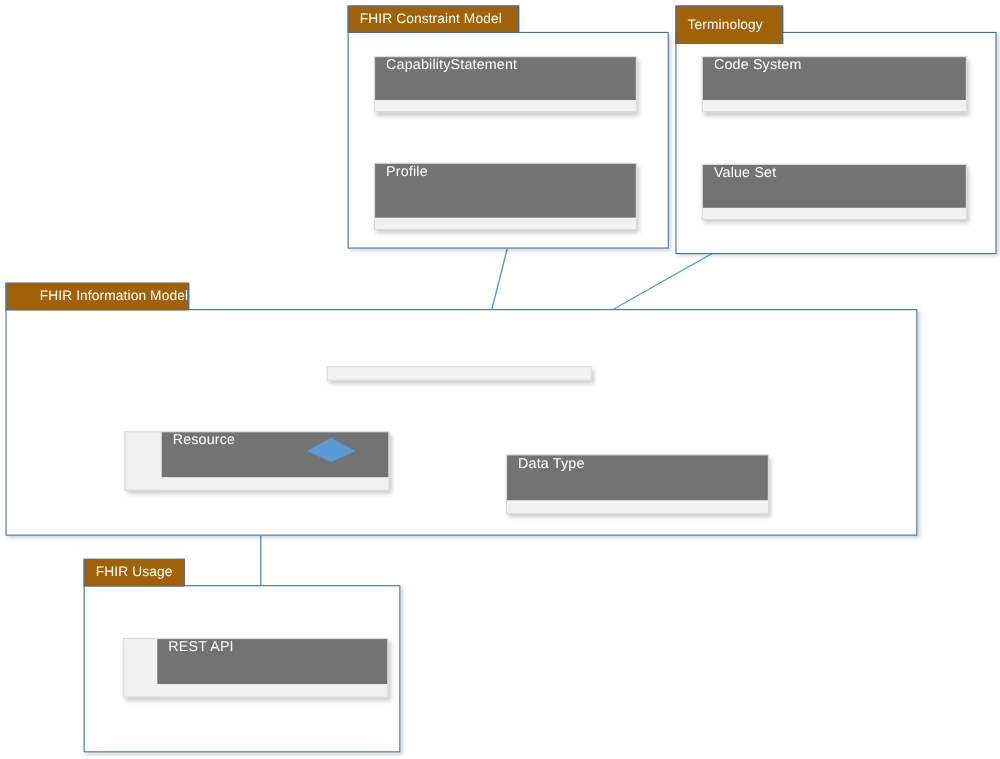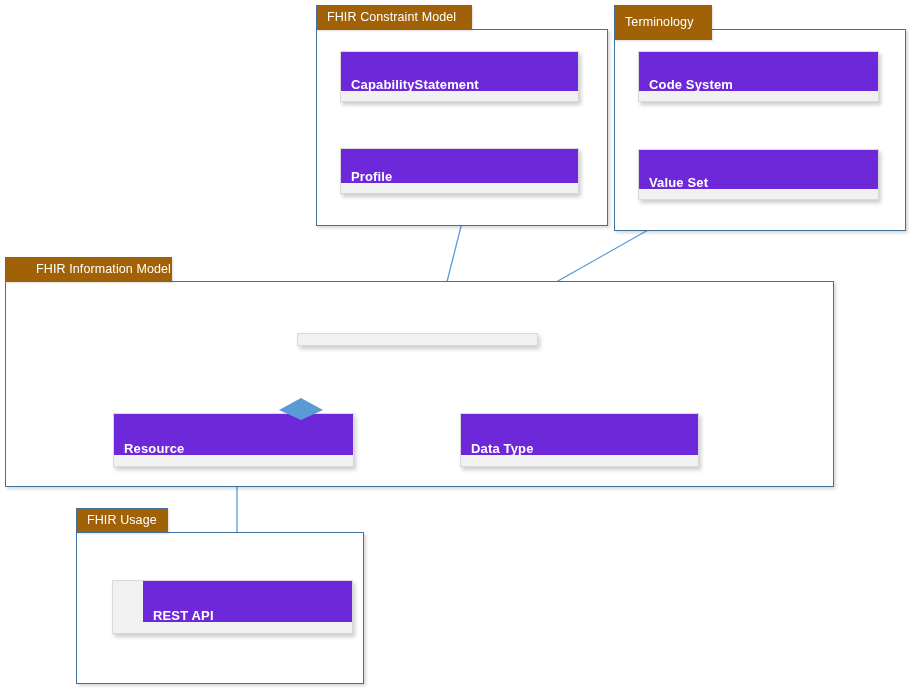--- a/index.html
+++ b/index.html
@@ -66,30 +66,29 @@
   .classbox {
     position: absolute;
     z-index: 20;
     box-shadow: 2px 3px 4px rgba(0,0,0,0.20);
     background: #F1F1F1;
     border: 1px solid #D9D9D9;
     box-sizing: border-box;
   }
   .classbox .cb-header {
     box-sizing: border-box;
-    background: #6d28d9;
+    background: #737373;
     color: #ffffff;
     font-size: 13px;
     line-height: 1;
     display: flex;
-    align-items: flex-end;
+    align-items: flex-start;
     padding-left: 10px;
     letter-spacing: 0.15px;
     width: 100%;
-    font-weight: bold;
   }
   .classbox .cb-footer {
     box-sizing: border-box;
     background: #F1F1F1;
     width: 100%;
   }
 
   
   .comp-diamond {
     position: absolute;
@@ -173,21 +172,21 @@
   </div>
 
   <div class="classbox" style="left:340px; top:51px; width:239px;">
     <div class="cb-header" style="height:39px;">
       <span>CapabilityStatement</span>
     </div>
     <div class="cb-footer" style="height:10px;"></div>
   </div>
 
   <div class="classbox" style="left:340px; top:148px; width:239px;">
-    <div class="cb-header" style="height:34px;">
+    <div class="cb-header" style="height:49px;">
       <span>Profile</span>
     </div>
     <div class="cb-footer" style="height:10px;"></div>
   </div>
 
   <div class="classbox" style="left:638px; top:51px; width:241px;">
     <div class="cb-header" style="height:39px;">
       <span>Code System</span>
     </div>
     <div class="cb-footer" style="height:10px;"></div>
@@ -197,21 +196,21 @@
     <div class="cb-header" style="height:39px;">
       <span>Value Set</span>
     </div>
     <div class="cb-footer" style="height:10px;"></div>
   </div>
 
   <div class="classbox" style="left:297px; top:333px; width:241px;">
     <div class="cb-footer" style="height:11px;"></div>
   </div>
 
-  <div class="classbox" style="left:113px; top:413px; width:241px;">
+  <div class="classbox" style="left:113px; top:392px; width:241px;padding-left:33px;">
     <div class="cb-header" style="height:41px;">
       <span>Resource</span>
     </div>
     <div class="cb-footer" style="height:11px;"></div>
   </div>
 
   <svg class="comp-diamond" style="left:275px; top:396px; width:52px; height:26px;" viewBox="0 0 52 26" width="52" height="26" xmlns="http://www.w3.org/2000/svg">
     <polygon points="26,2 48,14 26,24 4,14" fill="#5B9BD5"></polygon>
   </svg>
 

